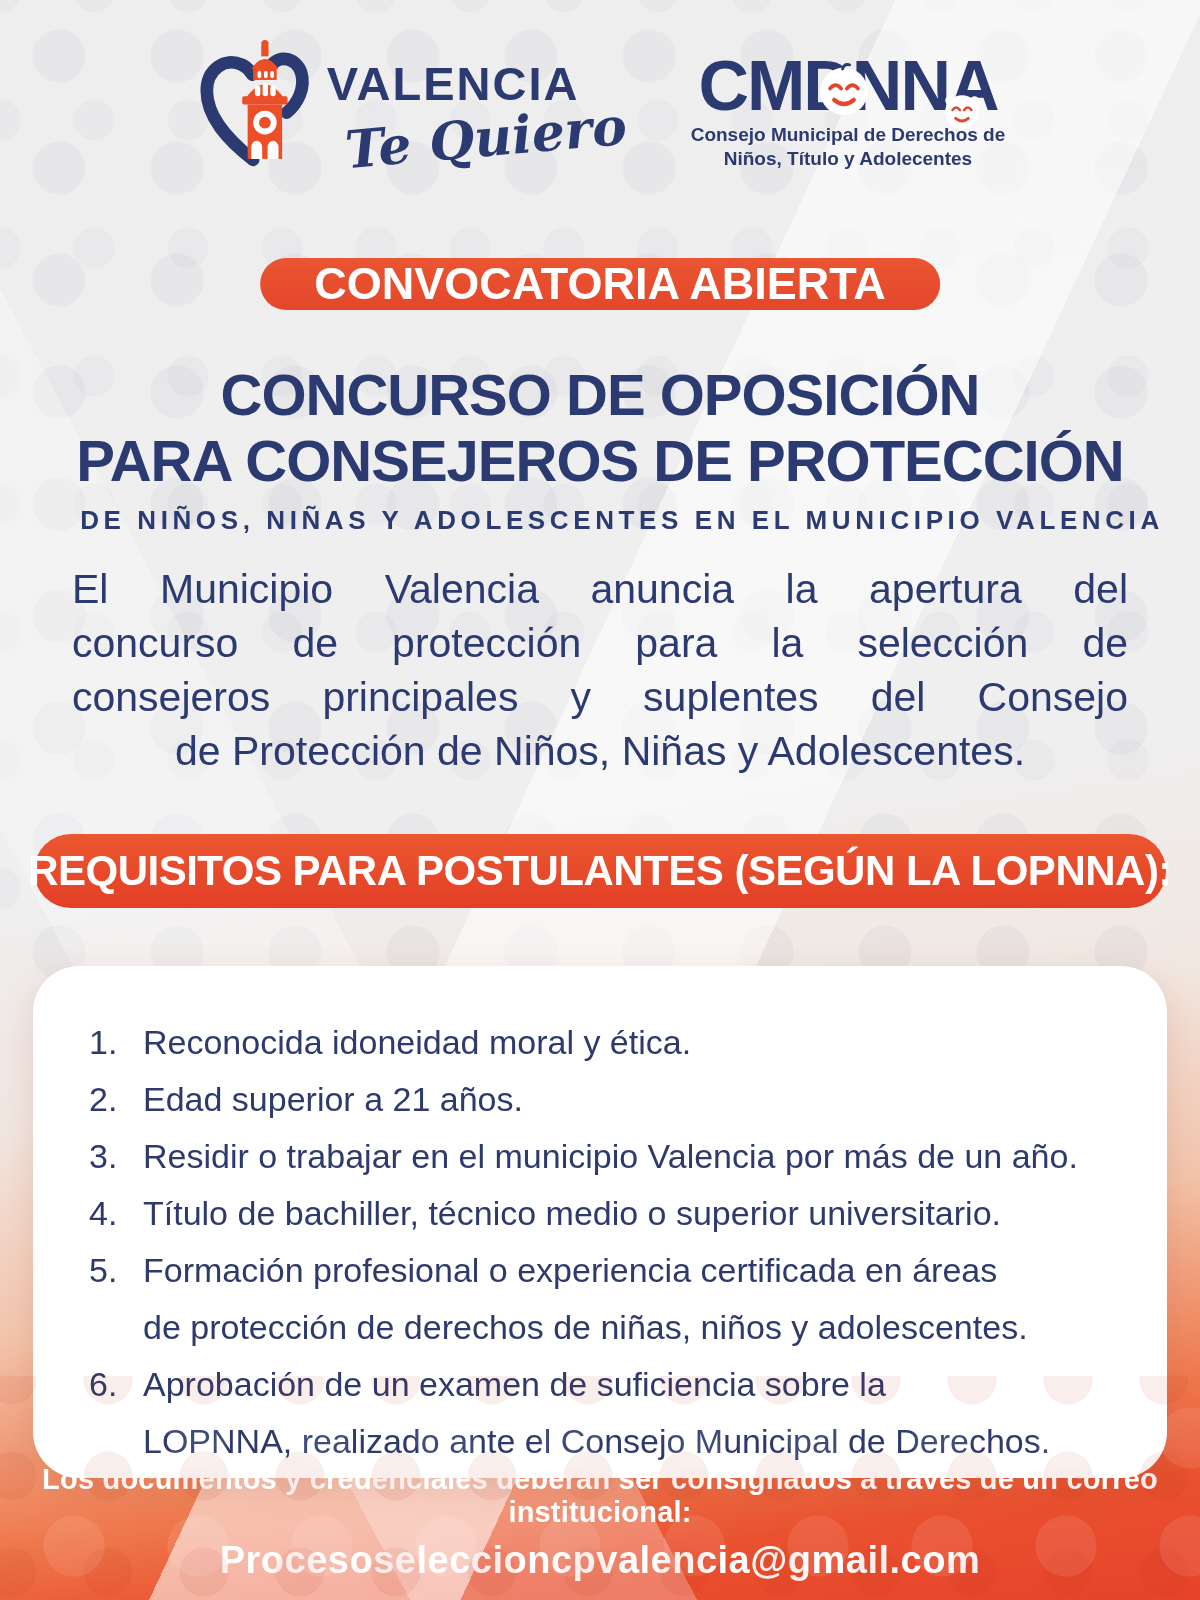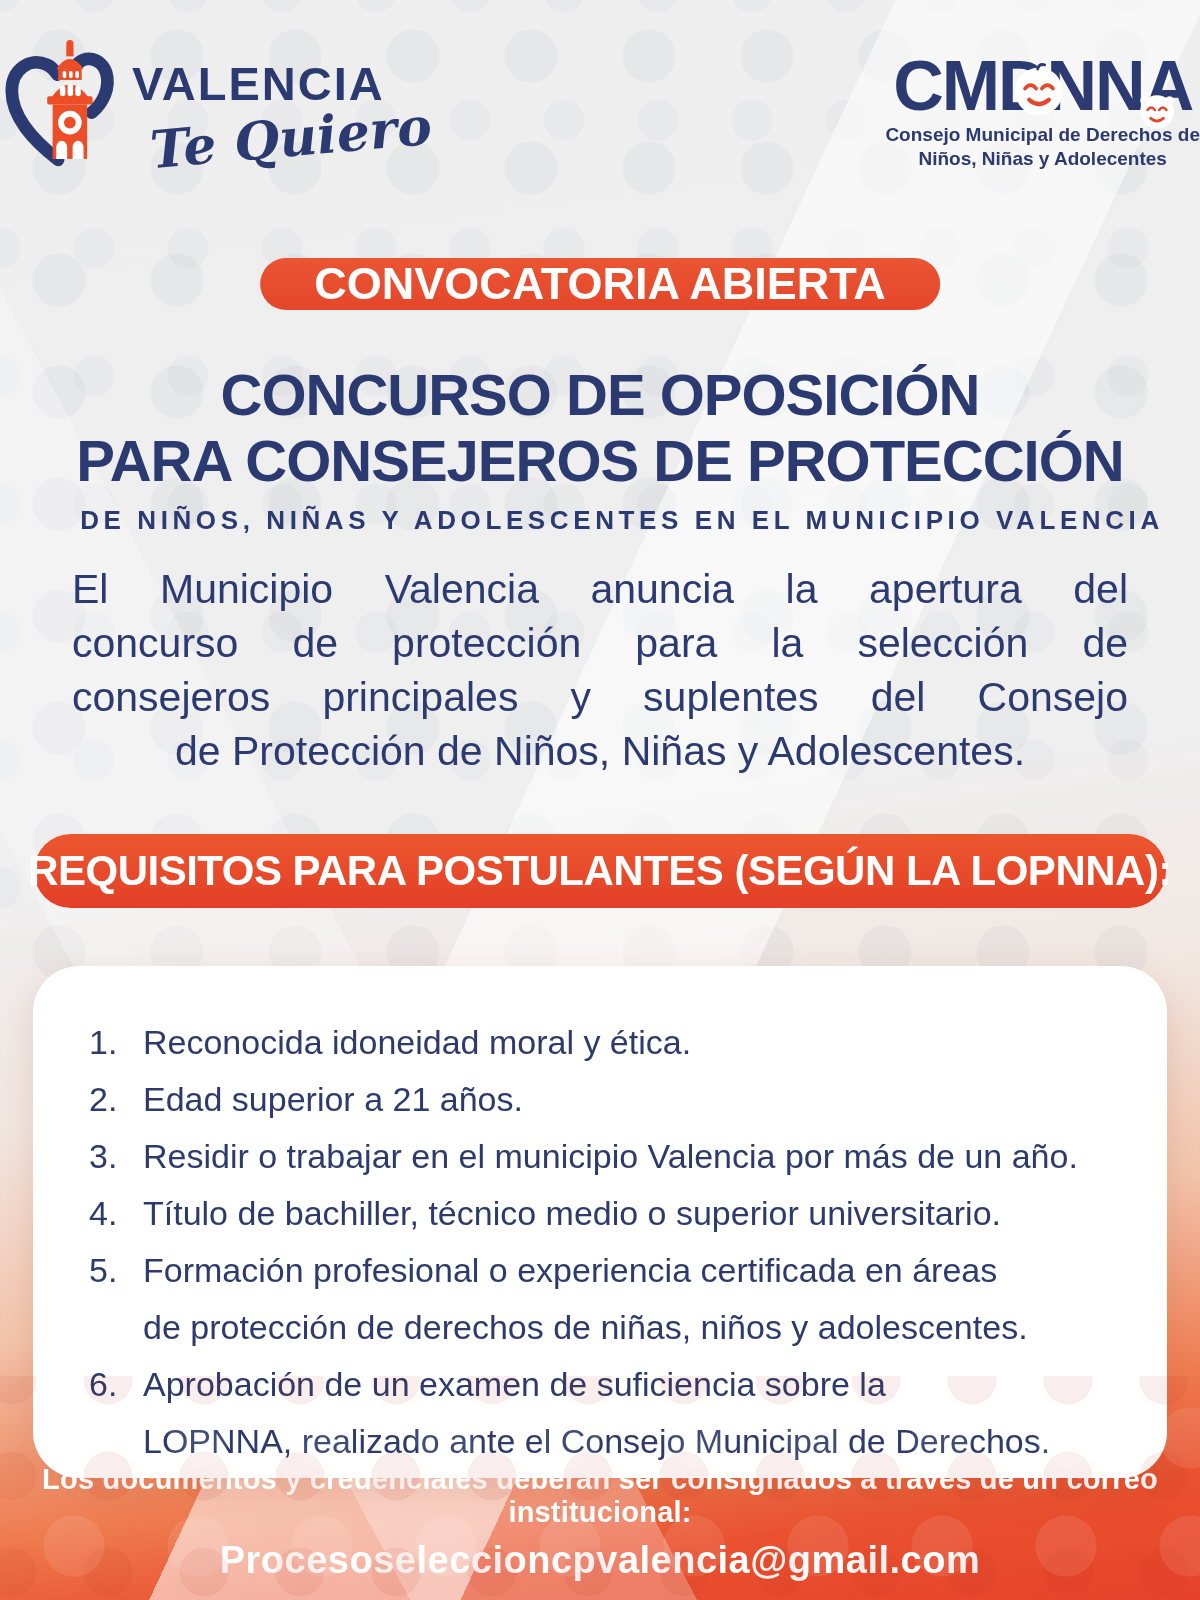--- a/index.html
+++ b/index.html
@@ -30,21 +30,21 @@
     background-position:12px 8px, 60px 52px;
   }
   .diag-band {
     position:absolute; inset:0; pointer-events:none;
     background:
       linear-gradient(115deg, rgba(255,255,255,0) 46%, rgba(255,255,255,0.55) 46%, rgba(255,255,255,0.55) 62%, rgba(255,255,255,0) 62%),
       linear-gradient(62deg, rgba(255,255,255,0) 20%, rgba(255,255,255,0.28) 20%, rgba(255,255,255,0.28) 34%, rgba(255,255,255,0) 34%);
   }
 
   
-  .logos { position:absolute; top:36px; left:0; width:100%; display:flex; justify-content:space-between; align-items:center; gap:64px; }
+  .logos { position:absolute; top:36px; left:0; width:100%; display:flex; justify-content:center; align-items:center; gap:64px; }
   .valencia-logo { display:flex; align-items:center; gap:14px; }
   .valencia-text { display:flex; flex-direction:column; align-items:flex-start; }
   .valencia-word { font-size:47px; font-weight:bold; letter-spacing:2px; color:#2b3a70; line-height:1; }
   .valencia-tag  { font-family:"DejaVu Serif", serif; font-style:italic; font-weight:bold;
                    font-size:52px; color:#2b3a70; line-height:0.9; transform:rotate(-5deg); margin:8px 0 0 18px; }
   .cmdnna-logo { display:flex; flex-direction:column; align-items:center; }
   .cmdnna-word { position:relative; font-size:70px; font-weight:bold; letter-spacing:-2px; color:#2b3a70; line-height:1; }
   .cmdnna-face { position:absolute; }
   .cmdnna-org  { font-size:19px; font-weight:bold; color:#2b3a70; line-height:1.25; text-align:center; margin-top:2px; }
 
@@ -158,21 +158,21 @@
             <circle cx="32" cy="10" r="4" fill="#ffffff"></circle>
             <circle cx="20" cy="21" r="16" fill="#ffffff"></circle>
             <path d="M11 19 q3.5 -4.5 7 0" fill="none" stroke="#e4472b" stroke-width="2.4" stroke-linecap="round"></path>
             <path d="M22 19 q3.5 -4.5 7 0" fill="none" stroke="#e4472b" stroke-width="2.4" stroke-linecap="round"></path>
             <path d="M14 27 q6 5 12 0" fill="none" stroke="#e4472b" stroke-width="2.8" stroke-linecap="round"></path>
           </svg>
         </span>
       </div>
       <div class="cmdnna-org">
         <span>Consejo Municipal de Derechos de</span><br>
-        <span>Niños, Niñas y Adolecentes</span>
+        <span>Niños, Título y Adolecentes</span>
       </div>
     </div>
   </header>
 
   <div class="badge">CONVOCATORIA ABIERTA</div>
 
   <h1 class="title">
     <span>CONCURSO DE OPOSICIÓN</span>
     <span>PARA CONSEJEROS DE PROTECCIÓN</span>
   </h1>

